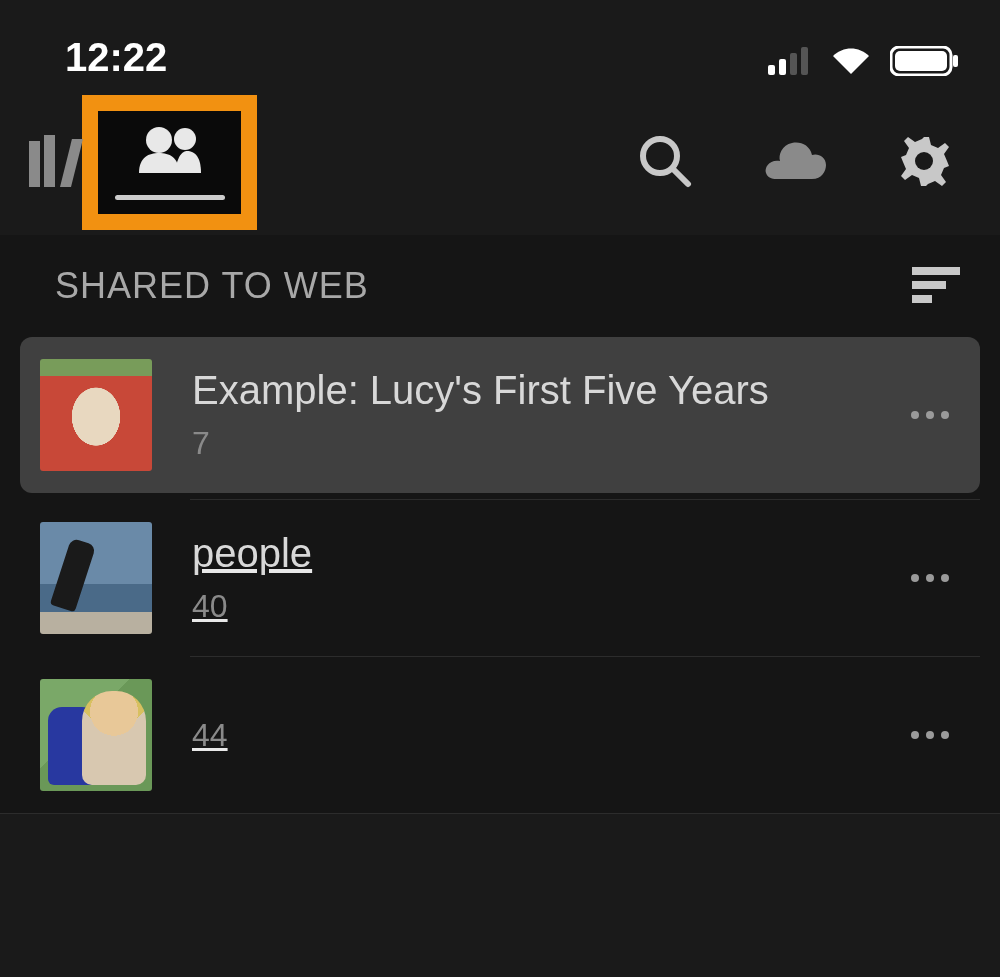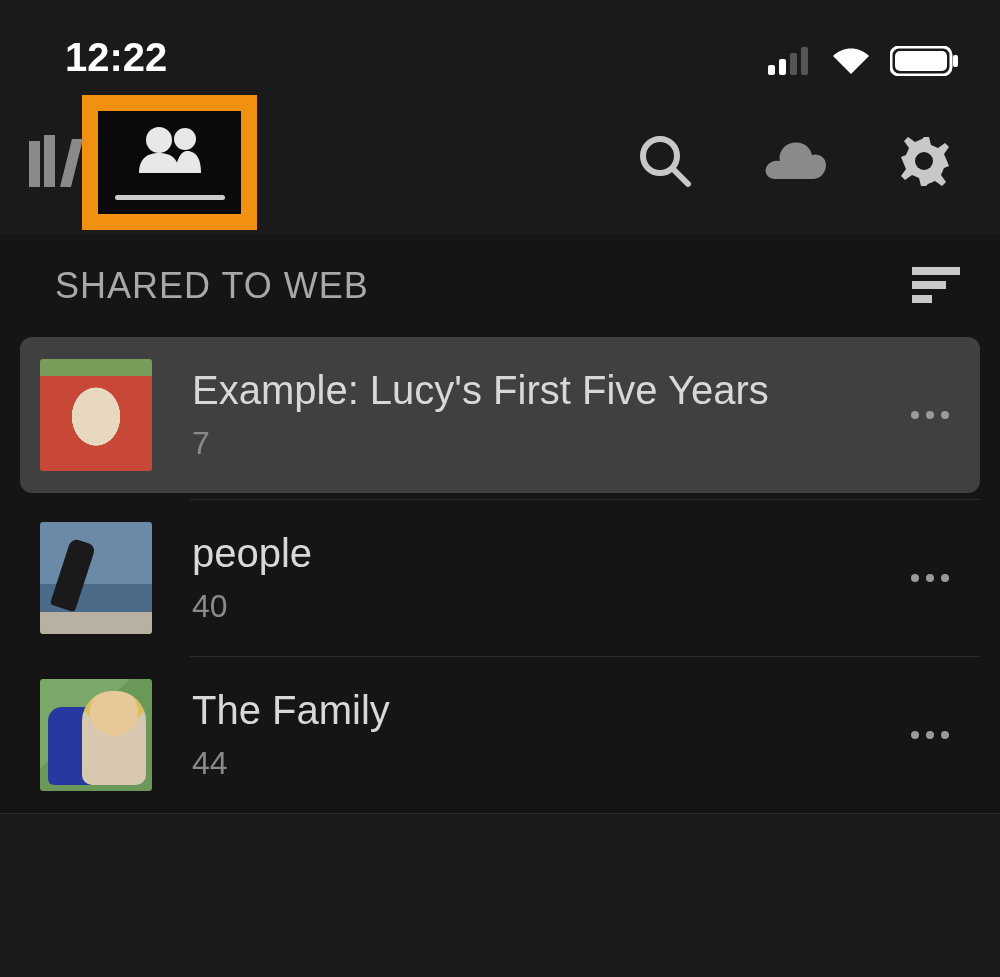--- a/index.html
+++ b/index.html
@@ -97,21 +97,21 @@
     gap: 40px;
     margin-left: 0px;
   }
   .list-item.highlighted {
     background: #404040;
     border-radius: 12px;
     border-bottom: none;
     margin: 0 0 6px 0;
     padding-left: 20px;
   }
-  .list-item:not(.highlighted) { border-bottom: none; }
+  .list-item:not(.highlighted) { border-bottom: none; text-decoration: underline; }
   .thumb {
     width: 112px;
     height: 112px;
     border-radius: 3px;
     flex-shrink: 0;
     background: #333;
     position: relative;
     overflow: hidden;
   }
   .item-text { flex: 1; display: flex; flex-direction: column; gap: 12px; }
@@ -287,21 +287,20 @@
             <circle cx="35" cy="5" r="4" fill="#9a9a9a"></circle>
           </svg>
       </span>
     </div>
   </div>
   <div class="row-divider"></div>
 
   <div class="list-item">
     <div class="thumb thumb-family"></div>
     <div class="item-text">
-      <div class="item-title">The Family</div>
       <div class="item-count">44</div>
     </div>
     <div class="item-more">
       <span>
         <svg width="40" height="10" viewBox="0 0 40 10">
             <circle cx="5" cy="5" r="4" fill="#9a9a9a"></circle>
             <circle cx="20" cy="5" r="4" fill="#9a9a9a"></circle>
             <circle cx="35" cy="5" r="4" fill="#9a9a9a"></circle>
           </svg>
       </span>

